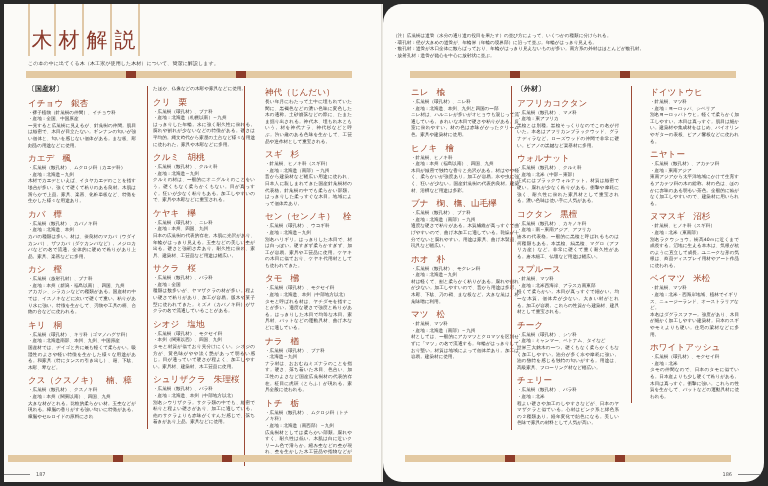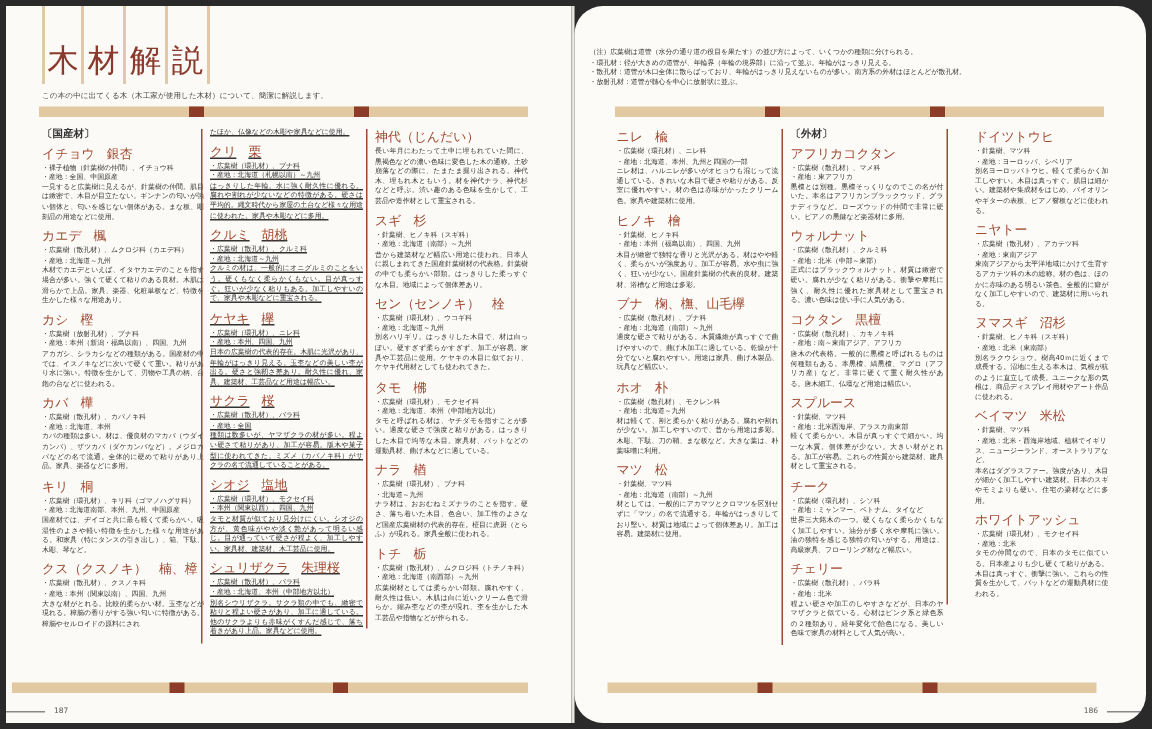--- a/index.html
+++ b/index.html
@@ -69,45 +69,45 @@
           <div class="meta">・産地：全国、中国原産</div>
           <div class="desc">一見すると広葉樹に見えるが、針葉樹の仲間。肌目は緻密で、木目が目立たない。ギンナンの匂いが強い個体と、匂いを感じない個体がある。まな板、彫刻品の用途などに使用。</div>
         </div>
         <div class="entry">
           <h3><span class="kana">カエデ</span><span class="kanji">楓</span></h3>
           <div class="meta">・広葉樹（散孔材）、ムクロジ科（カエデ科）</div>
           <div class="meta">・産地：北海道～九州</div>
           <div class="desc">木材でカエデといえば、イタヤカエデのことを指す場合が多い。強くて硬くて粘りのある良材。木肌は滑らかで上品。家具、楽器、化粧単板など、特徴を生かした様々な用途あり。</div>
         </div>
         <div class="entry">
+          <h3><span class="kana">カバ</span><span class="kanji">樺</span></h3>
+          <div class="meta">・広葉樹（散孔材）、カバノキ科</div>
+          <div class="meta">・産地：北海道、本州</div>
+          <div class="desc">カバの種類は多い。材は、優良材のマカバ（ウダイカンバ）、ザツカバ（ダケカンバなど）。メジロカバなどの名で流通。全体的に硬めで粘りがあり上品。家具、楽器などに多用。</div>
+        </div>
+        <div class="entry">
           <h3><span class="kana">カシ</span><span class="kanji">樫</span></h3>
           <div class="meta">・広葉樹（放射孔材）、ブナ科</div>
           <div class="meta">・産地：本州（新潟・福島以南）、四国、九州</div>
           <div class="desc">アカガシ、シラカシなどの種類がある。国産材の中では、イスノキなどに次いで硬くて重い。粘りがあり水に強い。特徴を生かして、刃物や工具の柄、台鉋の台などに使われる。</div>
         </div>
         <div class="entry">
-          <h3><span class="kana">カバ</span><span class="kanji">樺</span></h3>
-          <div class="meta">・広葉樹（散孔材）、カバノキ科</div>
-          <div class="meta">・産地：北海道、本州</div>
-          <div class="desc">カバの種類は多い。材は、優良材のマカバ（ウダイカンバ）、ザツカバ（ダケカンバなど）。メジロカバなどの名で流通。全体的に硬めで粘りがあり上品。家具、楽器などに多用。</div>
-        </div>
-        <div class="entry">
           <h3><span class="kana">キリ</span><span class="kanji">桐</span></h3>
           <div class="meta">・広葉樹（環孔材）、キリ科（ゴマノハグサ科）</div>
           <div class="meta">・産地：北海道南部、本州、九州、中国原産</div>
           <div class="desc">国産材では、ヂイゴと共に最も軽くて柔らかい。吸湿性のよさや軽い特徴を生かした様々な用途がある。和家具（特にタンスの引き出し）、箱、下駄、木彫、琴など。</div>
         </div>
         <div class="entry">
           <h3><span class="kana">クス（クスノキ）</span><span class="kanji">楠、樟</span></h3>
           <div class="meta">・広葉樹（散孔材）、クスノキ科</div>
           <div class="meta">・産地：本州（関東以南）、四国、九州</div>
           <div class="desc">大きな材がとれる。比較的柔らかい材。玉杢などが現れる。樟脳の香りがする強い匂いに特徴がある。樟脳やセルロイドの原料にされ</div>
         </div>
       </div>
-    <div class="col rule" style="left:130px;text-decoration:underline;">
+    <div class="col rule" style="left:143px;">
         <div class="lead">たほか、仏像などの木彫や家具などに使用。</div>
         <div class="entry">
           <h3><span class="kana">クリ</span><span class="kanji">栗</span></h3>
           <div class="meta">・広葉樹（環孔材）、ブナ科</div>
           <div class="meta">・産地：北海道（札幌以南）～九州</div>
           <div class="desc">はっきりした年輪。水に強く耐久性に優れる。腐れや割れが少ないなどの特徴がある。硬さは平均的。縄文時代から家屋の土台など様々な用途に使われた。家具や木彫などに多用。</div>
         </div>
         <div class="entry">
           <h3><span class="kana">クルミ</span><span class="kanji">胡桃</span></h3>
           <div class="meta">・広葉樹（散孔材）、クルミ科</div>
@@ -132,21 +132,21 @@
           <div class="meta">・本州（関東以西）、四国、九州</div>
           <div class="desc">タモと材質が似ており見分けにくい。シオジの方が、黄色味がやや淡く艶があって明るい感じ。目が通っていて硬さが程よく、加工しやすい。家具材、建築材、木工芸品に使用。</div>
         </div>
         <div class="entry">
           <h3><span class="kana">シュリザクラ</span><span class="kanji">朱理桜</span></h3>
           <div class="meta">・広葉樹（散孔材）、バラ科</div>
           <div class="meta">・産地：北海道、本州（中部地方以北）</div>
           <div class="desc">別名シウリザクラ。サクラ類の中でも、緻密で粘りと程よい硬さがあり、加工に適している。他のサクラよりも赤味がくすんだ感じで、落ち着きがあり上品。家具などに使用。</div>
         </div>
       </div>
-    <div class="col rule" style="left:240px;">
+    <div class="col rule" style="left:240px;padding-left:20px;">
         <div class="entry">
           <h3><span class="kana">神代（じんだい）</span></h3>
           <div class="desc">長い年月にわたって土中に埋もれていた間に、黒褐色などの濃い色味に変色した木の通称。土砂崩落などの際に、たまたま掘り出される。神代木、埋もれ木ともいう。材を神代ナラ、神代杉などと呼ぶ。渋い趣のある色味を生かして、工芸品や造作材として重宝される。</div>
         </div>
         <div class="entry">
           <h3><span class="kana">スギ</span><span class="kanji">杉</span></h3>
           <div class="meta">・針葉樹、ヒノキ科（スギ科）</div>
           <div class="meta">・産地：北海道（南部）～九州</div>
           <div class="desc">昔から建築材など幅広い用途に使われ、日本人に親しまれてきた国産針葉樹材の代表格。針葉樹の中でも柔らかい部類。はっきりした柔っすぐな木目。地域によって個体差あり。</div>
         </div>
@@ -227,21 +227,21 @@
           <div class="meta">・産地：北海道～九州</div>
           <div class="desc">材は軽くて、割と柔らかく粘りがある。腐れや割れが少ない。加工しやすいので、昔から用途は多彩。木彫、下駄、刀の鞘、まな板など。大きな葉は、朴葉味噌に利用。</div>
         </div>
         <div class="entry">
           <h3><span class="kana">マツ</span><span class="kanji">松</span></h3>
           <div class="meta">・針葉樹、マツ科</div>
           <div class="meta">・産地：北海道（南部）～九州</div>
           <div class="desc">材としては、一般的にアカマツとクロマツを区別せずに「マツ」の名で流通する。年輪がはっきりしており堅い。材質は地域によって個体差あり。加工は容易。建築材に使用。</div>
         </div>
       </div>
-    <div class="col rule" style="left:138px;">
+    <div class="col rule" style="left:128px;">
         <div class="sec-label">〔外材〕</div>
         <div class="entry">
           <h3><span class="kana">アフリカコクタン</span></h3>
           <div class="meta">・広葉樹（散孔材）、マメ科</div>
           <div class="meta">・産地：東アフリカ</div>
           <div class="desc">黒檀とは別種。黒檀そっくりなのでこの名が付いた。本名はアフリカンブラックウッド、グラナディラなど。ローズウッドの仲間で非常に硬い。ピアノの黒鍵など楽器材に多用。</div>
         </div>
         <div class="entry">
           <h3><span class="kana">ウォルナット</span></h3>
           <div class="meta">・広葉樹（散孔材）、クルミ科</div>

